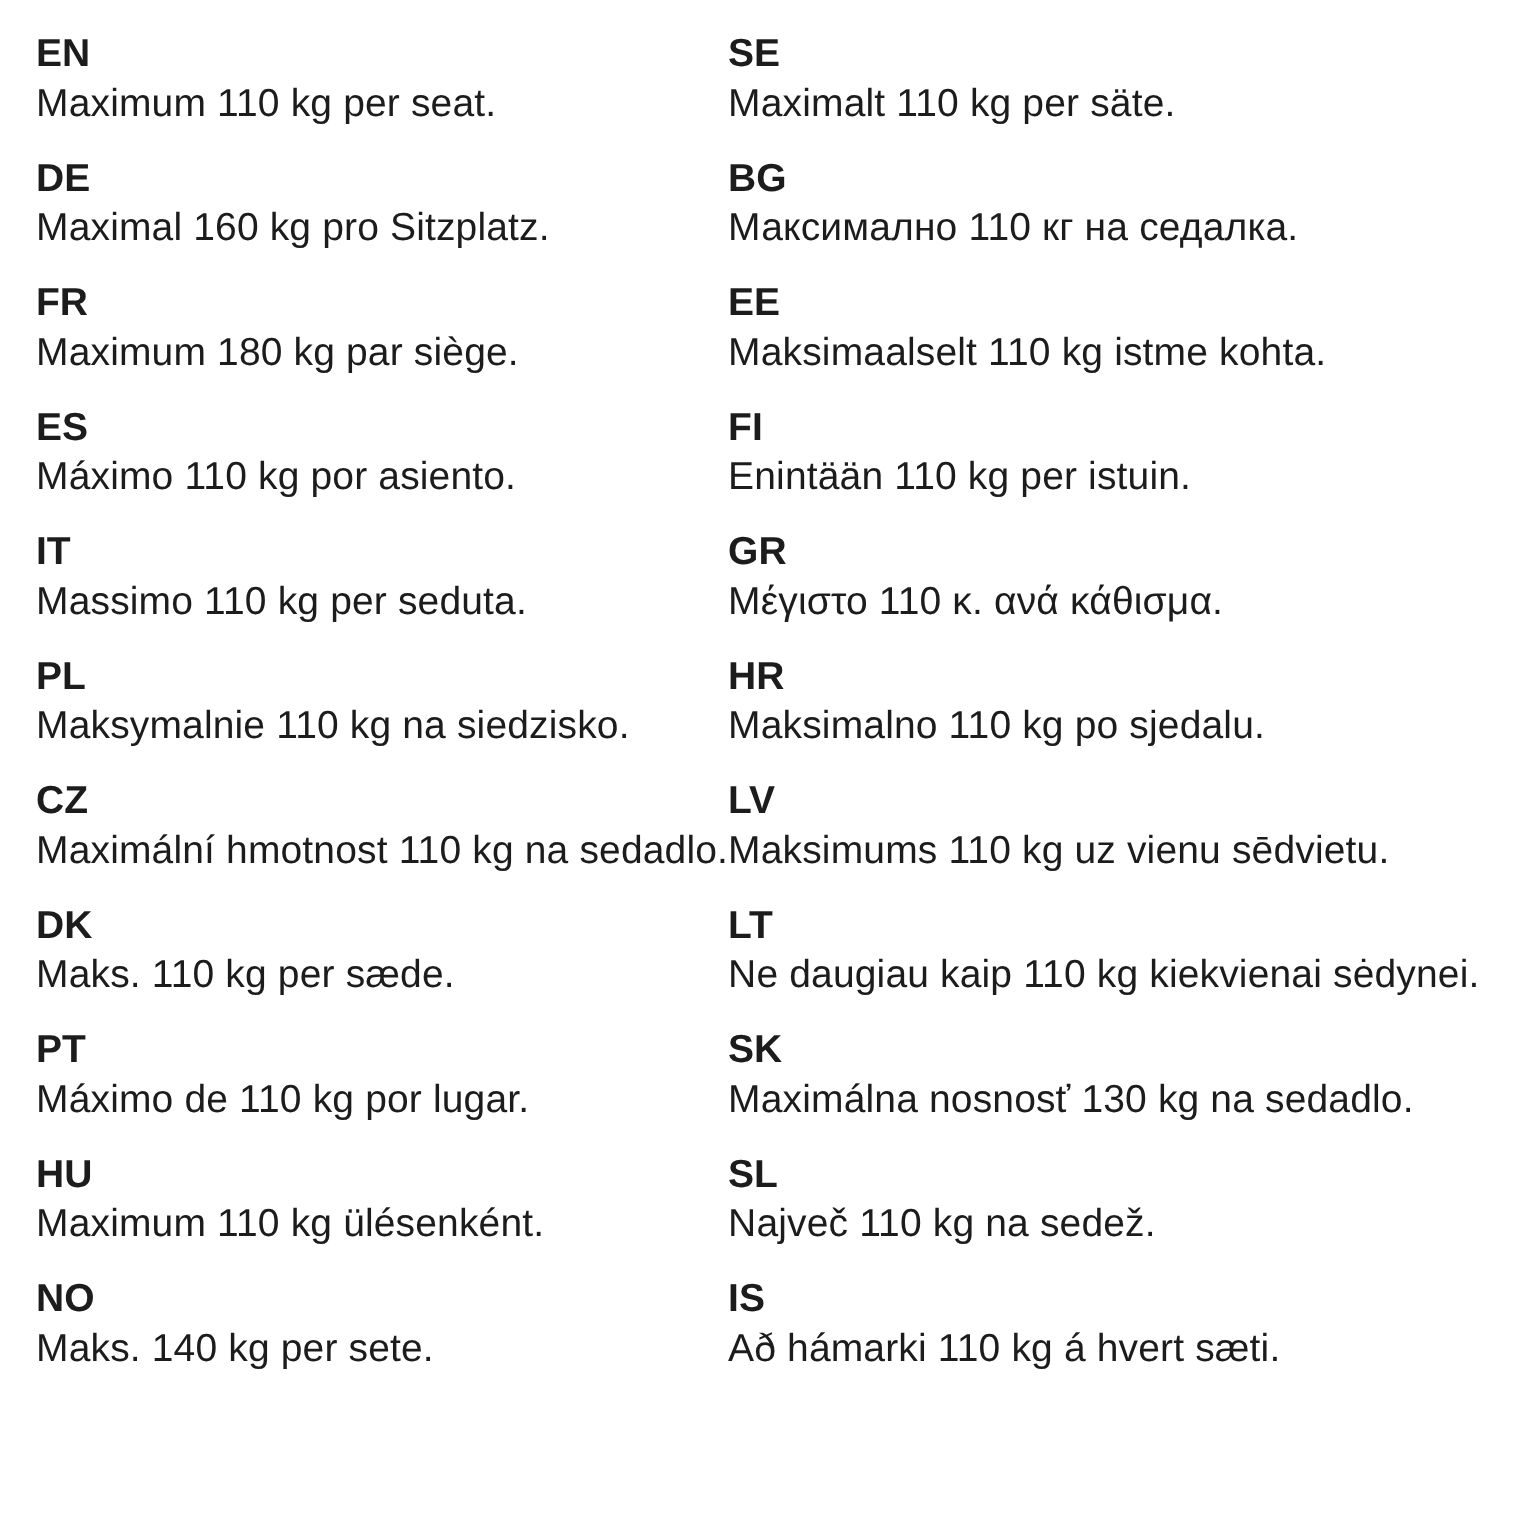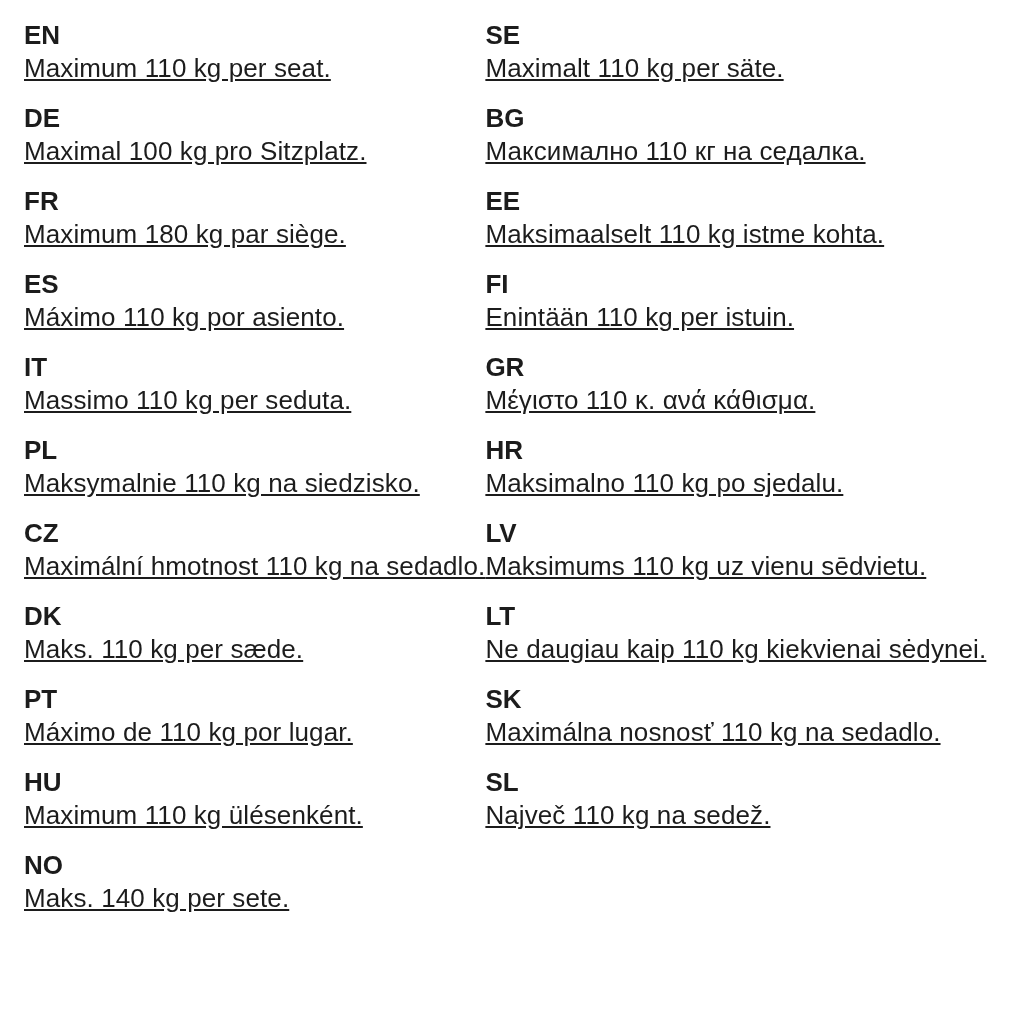--- a/index.html
+++ b/index.html
@@ -31,36 +31,35 @@
     font-size: 26px;
     line-height: 33px;
     font-weight: bold;
   }
   .lang-text {
     font-size: 26px;
     line-height: 33px;
     font-weight: normal;
     letter-spacing: 0.1px;
     white-space: nowrap;
-    text-decoration: underline;
   }
 </style>
 </head>
 <body>
 
 <div class="page">
   <div class="col" id="col-left">
   <div class="lang-block">
     <div class="lang-code">EN</div>
     <div class="lang-text">Maximum 110 kg per seat.</div>
   </div>
 
   <div class="lang-block">
     <div class="lang-code">DE</div>
-    <div class="lang-text">Maximal 100 kg pro Sitzplatz.</div>
+    <div class="lang-text">Maximal 160 kg pro Sitzplatz.</div>
   </div>
 
   <div class="lang-block">
     <div class="lang-code">FR</div>
     <div class="lang-text">Maximum 180 kg par siège.</div>
   </div>
 
 
   <div class="lang-block">
     <div class="lang-code">ES</div>
@@ -139,22 +138,26 @@
     <div class="lang-text">Maksimums 110 kg uz vienu sēdvietu.</div>
   </div>
 
   <div class="lang-block">
     <div class="lang-code">LT</div>
     <div class="lang-text">Ne daugiau kaip 110 kg kiekvienai sėdynei.</div>
   </div>
 
   <div class="lang-block">
     <div class="lang-code">SK</div>
-    <div class="lang-text">Maximálna nosnosť 110 kg na sedadlo.</div>
+    <div class="lang-text">Maximálna nosnosť 130 kg na sedadlo.</div>
   </div>
 
   <div class="lang-block">
     <div class="lang-code">SL</div>
     <div class="lang-text">Največ 110 kg na sedež.</div>
   </div>
 
+  <div class="lang-block">
+    <div class="lang-code">IS</div>
+    <div class="lang-text">Að hámarki 110 kg á hvert sæti.</div>
+  </div>
 </div>
 </div>
 
 </body></html>

